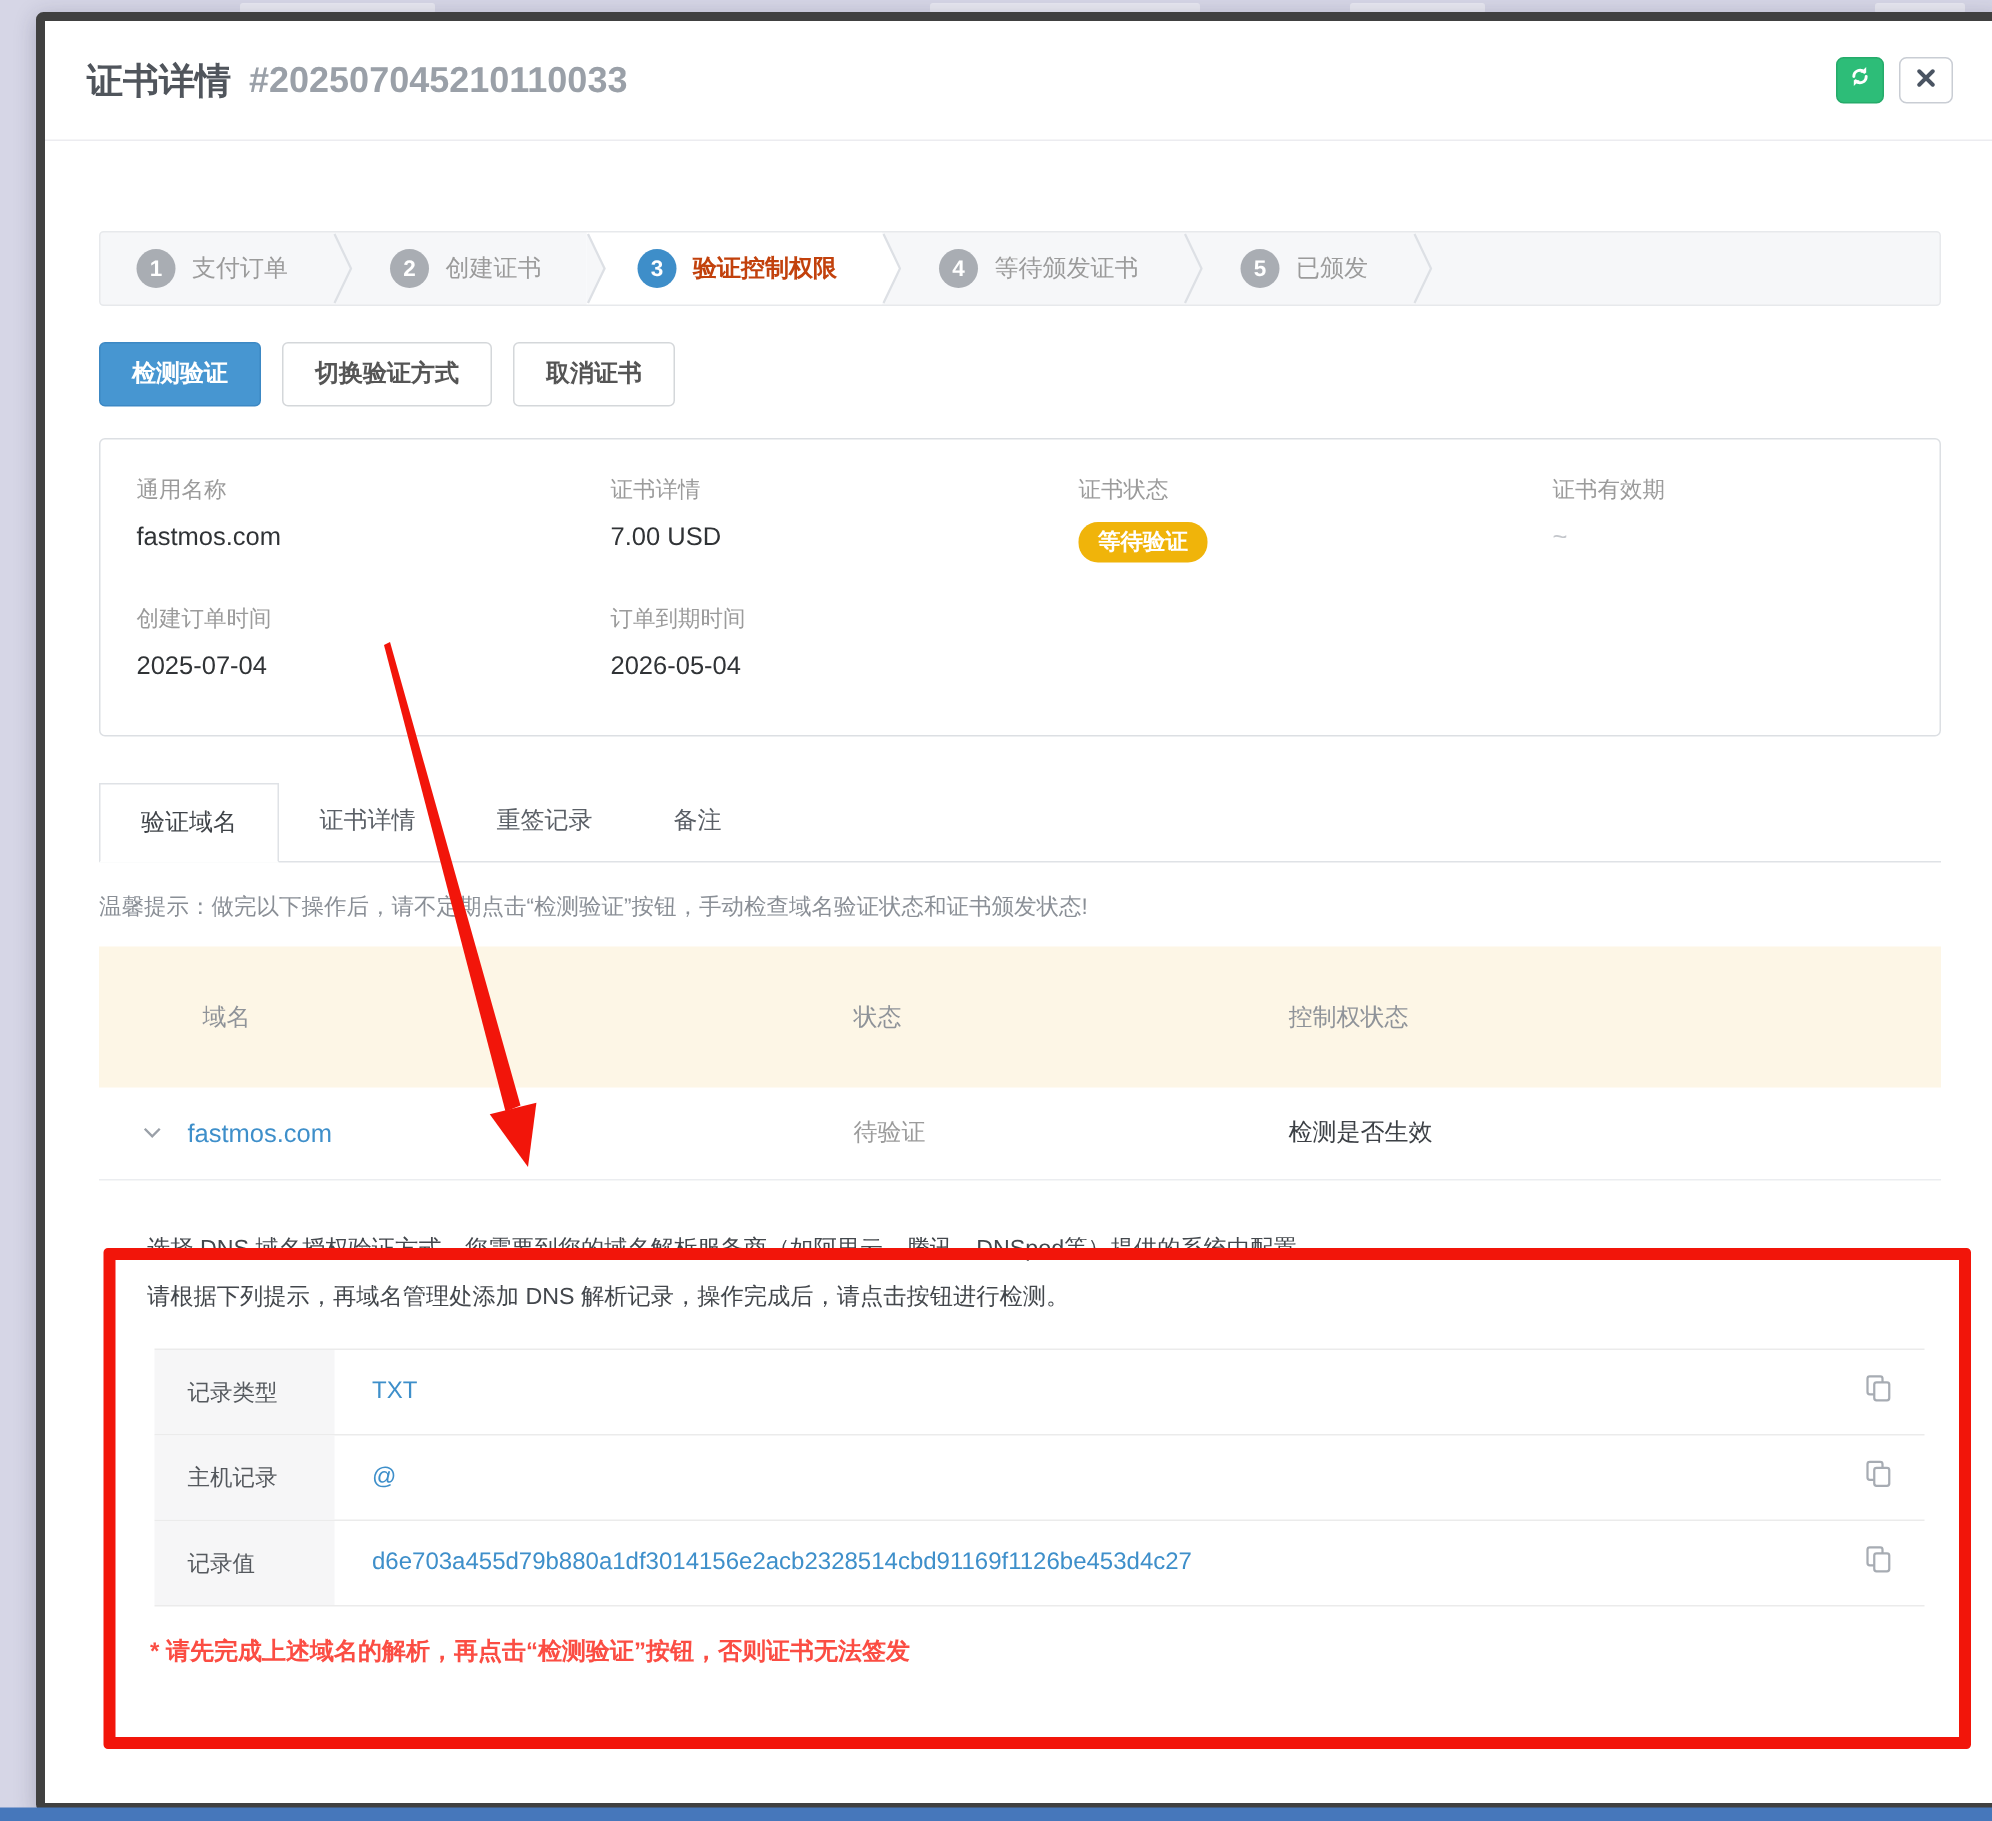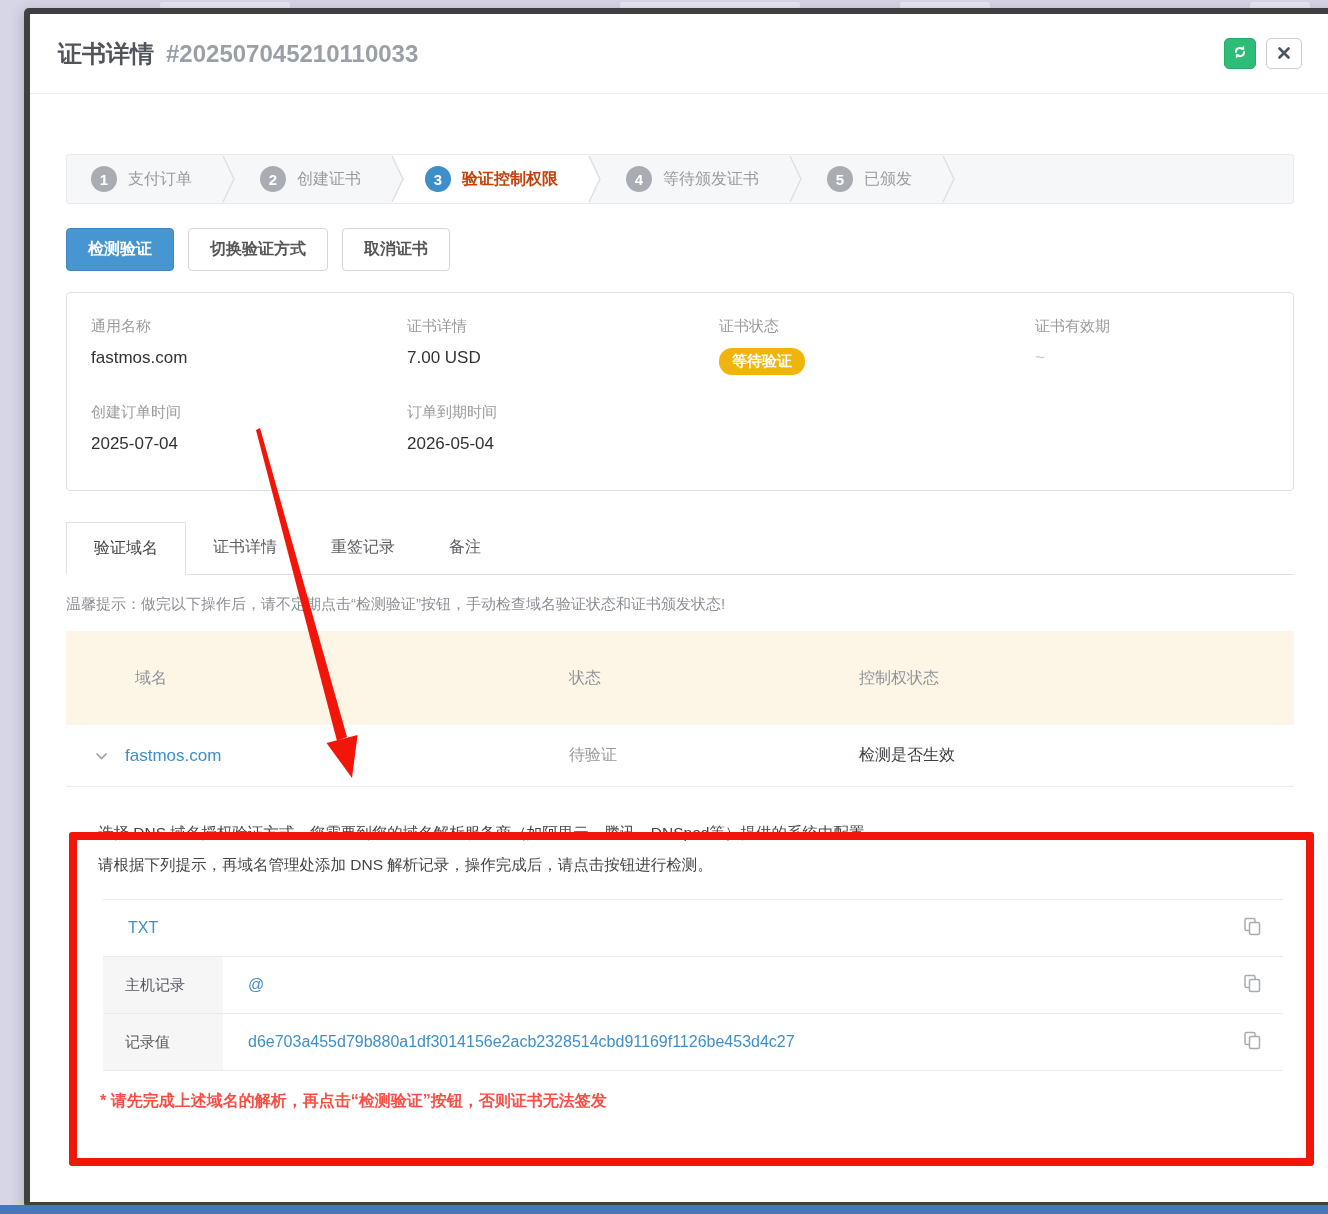--- a/index.html
+++ b/index.html
@@ -221,20 +221,21 @@
       <div class="cell-status">待验证</div>
       <div class="cell-control">检测是否生效</div>
     </div>
 
     <div class="dns-panel">
       <div class="dns-line">选择 DNS 域名授权验证方式，您需要到您的域名解析服务商（如阿里云、腾讯、DNSpod等）提供的系统中配置。</div>
       <div class="dns-line">请根据下列提示，再域名管理处添加 DNS 解析记录，操作完成后，请点击按钮进行检测。</div>
 
       <div class="rec-table">
         <div class="rec-row">
+          <div class="rec-label">记录类型</div>
           <div class="rec-value">TXT</div>
           <div class="rec-copy">
             <span>
               <svg width="21" height="21" viewBox="0 0 21 21">
                   <rect x="3" y="2.5" width="10" height="12" rx="1.5" fill="#fff" stroke="#a7acb3" stroke-width="1.5"></rect>
                   <rect x="7.5" y="6.5" width="10" height="12" rx="1.5" fill="#fff" stroke="#a7acb3" stroke-width="1.5"></rect>
                 </svg>
             </span>
           </div>
         </div>

